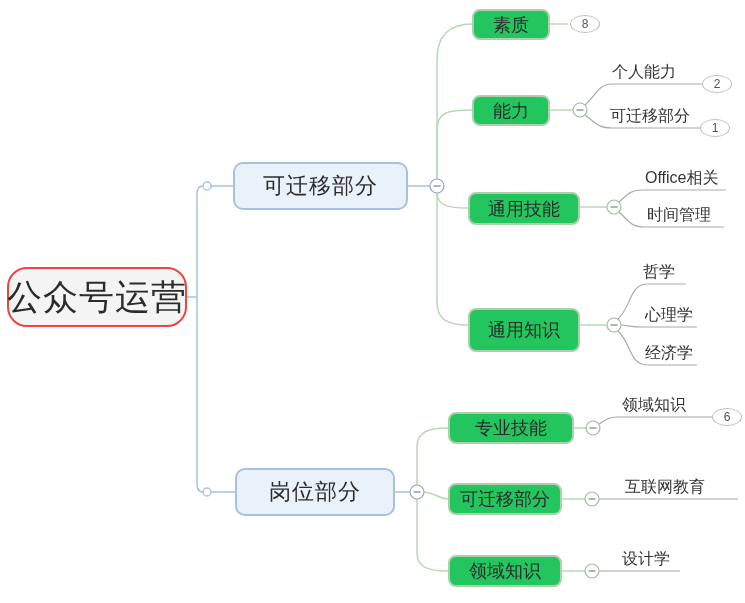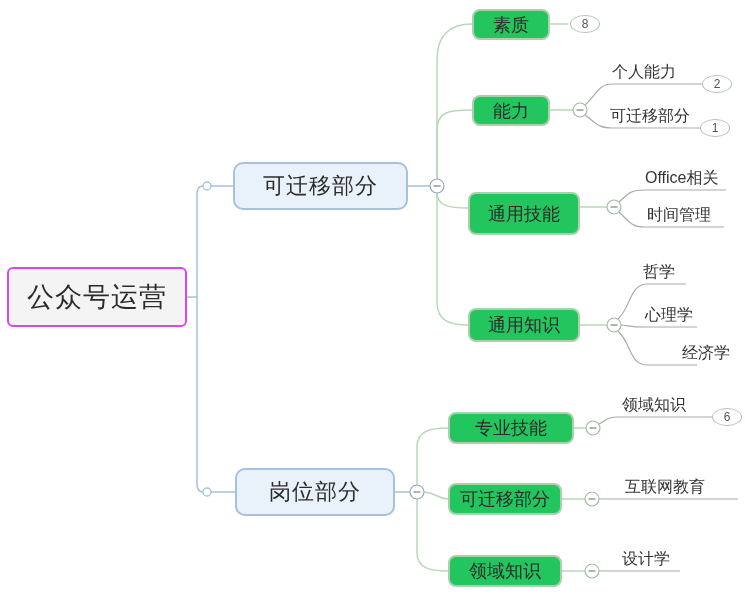--- a/index.html
+++ b/index.html
@@ -6,22 +6,22 @@
   #canvas{
     position:relative;width:745px;height:603px;background:#ffffff;overflow:hidden;
     font-family:"Liberation Sans","DejaVu Sans",sans-serif;color:#2b2b2b;
   }
   #wires{position:absolute;left:0;top:0;width:745px;height:603px;}
   .node{
     position:absolute;display:flex;align-items:center;justify-content:center;
     box-sizing:border-box;white-space:nowrap;cursor:default;
   }
   .root-node{
-    background:#f4f4f4;border:2px solid #d946ef;border-radius:6px;
-    font-size:27px;letter-spacing:1px;
+    background:#f4f4f4;border:2px solid #ef4444;border-radius:20px;
+    font-size:35px;letter-spacing:1px;
   }
   .branch-node{
     background:#e9f1fa;border:2px solid #a6c1de;border-radius:10px;
     font-size:22px;letter-spacing:1px;
   }
   .topic-node{
     background:#22c55e;border:2px solid #abd0ab;border-radius:8px;
     font-size:18px;
   }
   .leaf-label{
@@ -116,34 +116,34 @@
     </g>
   </svg>
 
   <div class="node root-node" style="left:7px;top:267px;width:180px;height:60px;">公众号运营</div>
 
   <div class="node branch-node" style="left:233px;top:162px;width:175px;height:48px;">可迁移部分</div>
   <div class="node branch-node" style="left:235px;top:468px;width:160px;height:48px;">岗位部分</div>
 
   <div class="node topic-node" style="left:472px;top:9px;width:78px;height:31px;">素质</div>
   <div class="node topic-node" style="left:472px;top:95px;width:78px;height:31px;">能力</div>
-  <div class="node topic-node" style="left:468px;top:192px;width:112px;height:43px;">通用技能</div>
-  <div class="node topic-node" style="left:468px;top:308px;width:112px;height:34px;">通用知识</div>
+  <div class="node topic-node" style="left:468px;top:192px;width:112px;height:33px;">通用技能</div>
+  <div class="node topic-node" style="left:468px;top:308px;width:112px;height:44px;">通用知识</div>
 
   <div class="node topic-node" style="left:448px;top:412px;width:126px;height:32px;">专业技能</div>
   <div class="node topic-node" style="left:448px;top:483px;width:114px;height:32px;">可迁移部分</div>
   <div class="node topic-node" style="left:448px;top:555px;width:114px;height:32px;">领域知识</div>
 
   <div class="leaf-label" style="left:612px;top:62px;">个人能力</div>
   <div class="leaf-label" style="left:610px;top:106px;">可迁移部分</div>
   <div class="leaf-label" style="left:645px;top:168px;">Office相关</div>
   <div class="leaf-label" style="left:647px;top:205px;">时间管理</div>
   <div class="leaf-label" style="left:643px;top:262px;">哲学</div>
   <div class="leaf-label" style="left:645px;top:305px;">心理学</div>
-  <div class="leaf-label" style="left:645px;top:343px;margin-left:37px;">经济学</div>
+  <div class="leaf-label" style="left:645px;top:343px;">经济学</div>
   <div class="leaf-label" style="left:622px;top:395px;">领域知识</div>
   <div class="leaf-label" style="left:625px;top:477px;">互联网教育</div>
   <div class="leaf-label" style="left:622px;top:549px;">设计学</div>
 
   <div class="badge" style="left:570px;top:15px;">8</div>
   <div class="badge" style="left:702px;top:75px;">2</div>
   <div class="badge" style="left:700px;top:119px;">1</div>
   <div class="badge" style="left:712px;top:408px;">6</div>
 
 </div>

